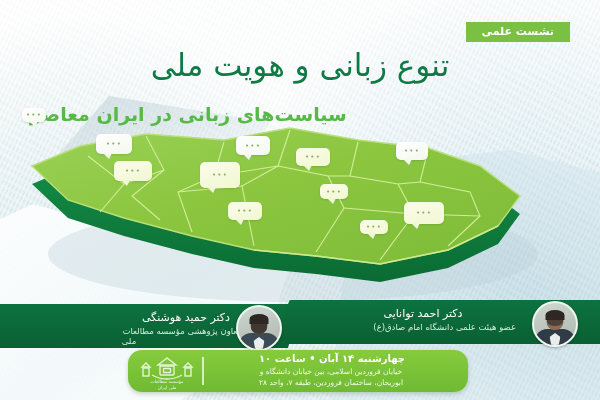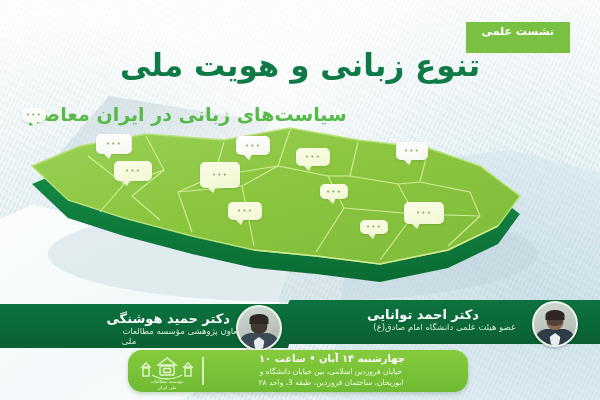--- a/index.html
+++ b/index.html
@@ -35,27 +35,27 @@
     opacity:.55;}
   .wash-c{left:40px;top:96px;width:230px;height:120px;
     background:linear-gradient(160deg,#b9ccd4 0%,rgba(214,230,236,0) 78%);
     clip-path:polygon(30% 0,100% 22%,72% 100%,0 66%);opacity:.6;}
 
   
   .badge{
     position:absolute;right:30px;top:22px;
     background:#7ac143;color:#ffffff;
     font-size:11px;font-weight:bold;letter-spacing:.3px;
-    padding:4px 16px 16px;line-height:1;
+    padding:4px 16px 5px;line-height:1;
     white-space:nowrap;
   }
   .title{
     position:absolute;right:30px;top:48px;width:540px;
     text-align:center;color:#0f7a46;
-    font-size:31px;font-weight:bold;line-height:1.12;
+    font-size:31px;font-weight:normal;line-height:1.12;
     white-space:nowrap;text-shadow:0 1px 0 rgba(255,255,255,.6);
   }
   .subtitle{
     position:absolute;right:30px;top:84px;width:540px;
     text-align:left;color:#57b947;
     font-size:19px;font-weight:bold;line-height:1.15;
     white-space:nowrap;
     margin-top:20px;
   }
 
@@ -74,21 +74,21 @@
   .bubble.white::after{border-top-color:#f4f8ee;}
 
   
   .band{position:absolute;height:44px;background:#0b6b3a;}
   .band.left{left:0;top:304px;width:300px;
     background:linear-gradient(180deg,#0d7240 0%,#0a6033 100%);
     clip-path:polygon(0 0,100% 0,96% 100%,0 100%);}
   .band.right{right:0;top:300px;width:330px;
     background:linear-gradient(180deg,#0d7240 0%,#0a6033 100%);
     clip-path:polygon(6% 0,100% 0,100% 100%,0 100%);}
-  .sp-name{position:absolute;color:#ffffff;font-size:13px;font-weight:bold;
+  .sp-name{position:absolute;color:#ffffff;font-size:11px;font-weight:normal;
     line-height:1.25;white-space:nowrap;}
   .sp-role{position:absolute;color:#d7ecd9;font-size:8.5px;
     line-height:1.3;white-space:nowrap;}
   .avatar{position:absolute;width:42px;height:42px;border-radius:50%;
     border:2px solid #eef6ee;overflow:hidden;
     background:linear-gradient(165deg,#cfd8d2 0%,#aab5ad 100%);
     box-shadow:0 1px 3px rgba(0,0,0,.3);}
   .avatar .head{position:absolute;left:50%;top:20%;transform:translateX(-50%);
     width:17px;height:19px;border-radius:50% 50% 45% 45%;background:#8d6a51;}
   .avatar .hair{position:absolute;left:50%;top:16%;transform:translateX(-50%);
@@ -224,21 +224,21 @@
     <div class="shirt"></div>
     <div class="head"></div>
     <div class="beard" style="height:9px;opacity:.7"></div>
     <div class="hair"></div>
   </div>
 
   <div class="infobox">
     <div class="date-line">چهارشنبه ۱۴ آبان • ساعت ۱۰</div>
     <div class="addr">
       <div>خیابان فروردین اسلامی، بین خیابان دانشگاه و</div>
-      <div>ابوریحان، ساختمان فروردین، طبقه 3، واحد ۲۸</div>
+      <div>ابوریحان، ساختمان فروردین، طبقه ۷، واحد ۲۸</div>
     </div>
     <div class="divider"></div>
     <svg class="logo" viewBox="0 0 58 32">
       <g fill="none" stroke="#eaf8d8" stroke-width="1.4" opacity=".95">
         <path d="M29 3 L20 10 L38 10 Z"></path>
         <rect x="22" y="11" width="14" height="9" rx="1"></rect>
         <rect x="25.5" y="13.5" width="7" height="4" rx=".6"></rect>
         <path d="M8 8 L4 12 L12 12 Z"></path>
         <rect x="5" y="13" width="6" height="8"></rect>
         <path d="M50 8 L46 12 L54 12 Z"></path>

